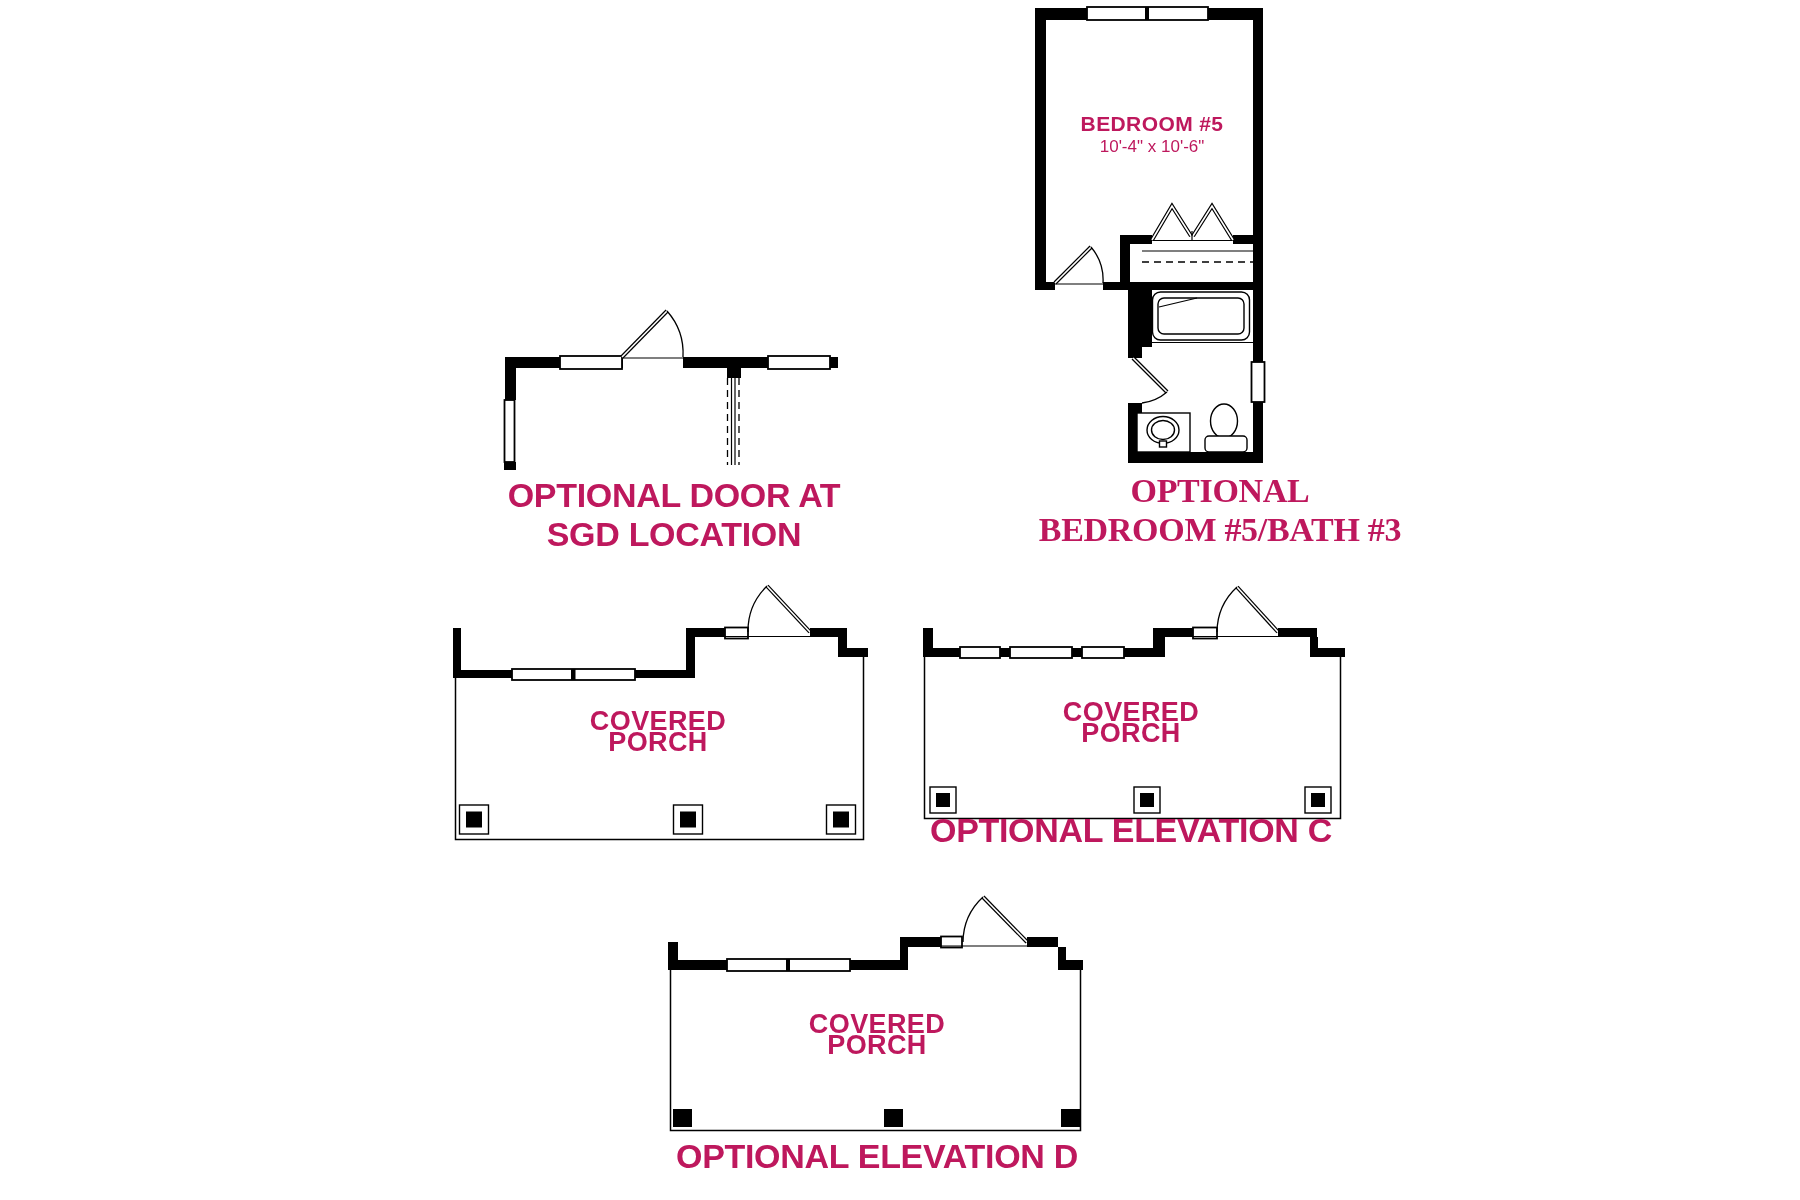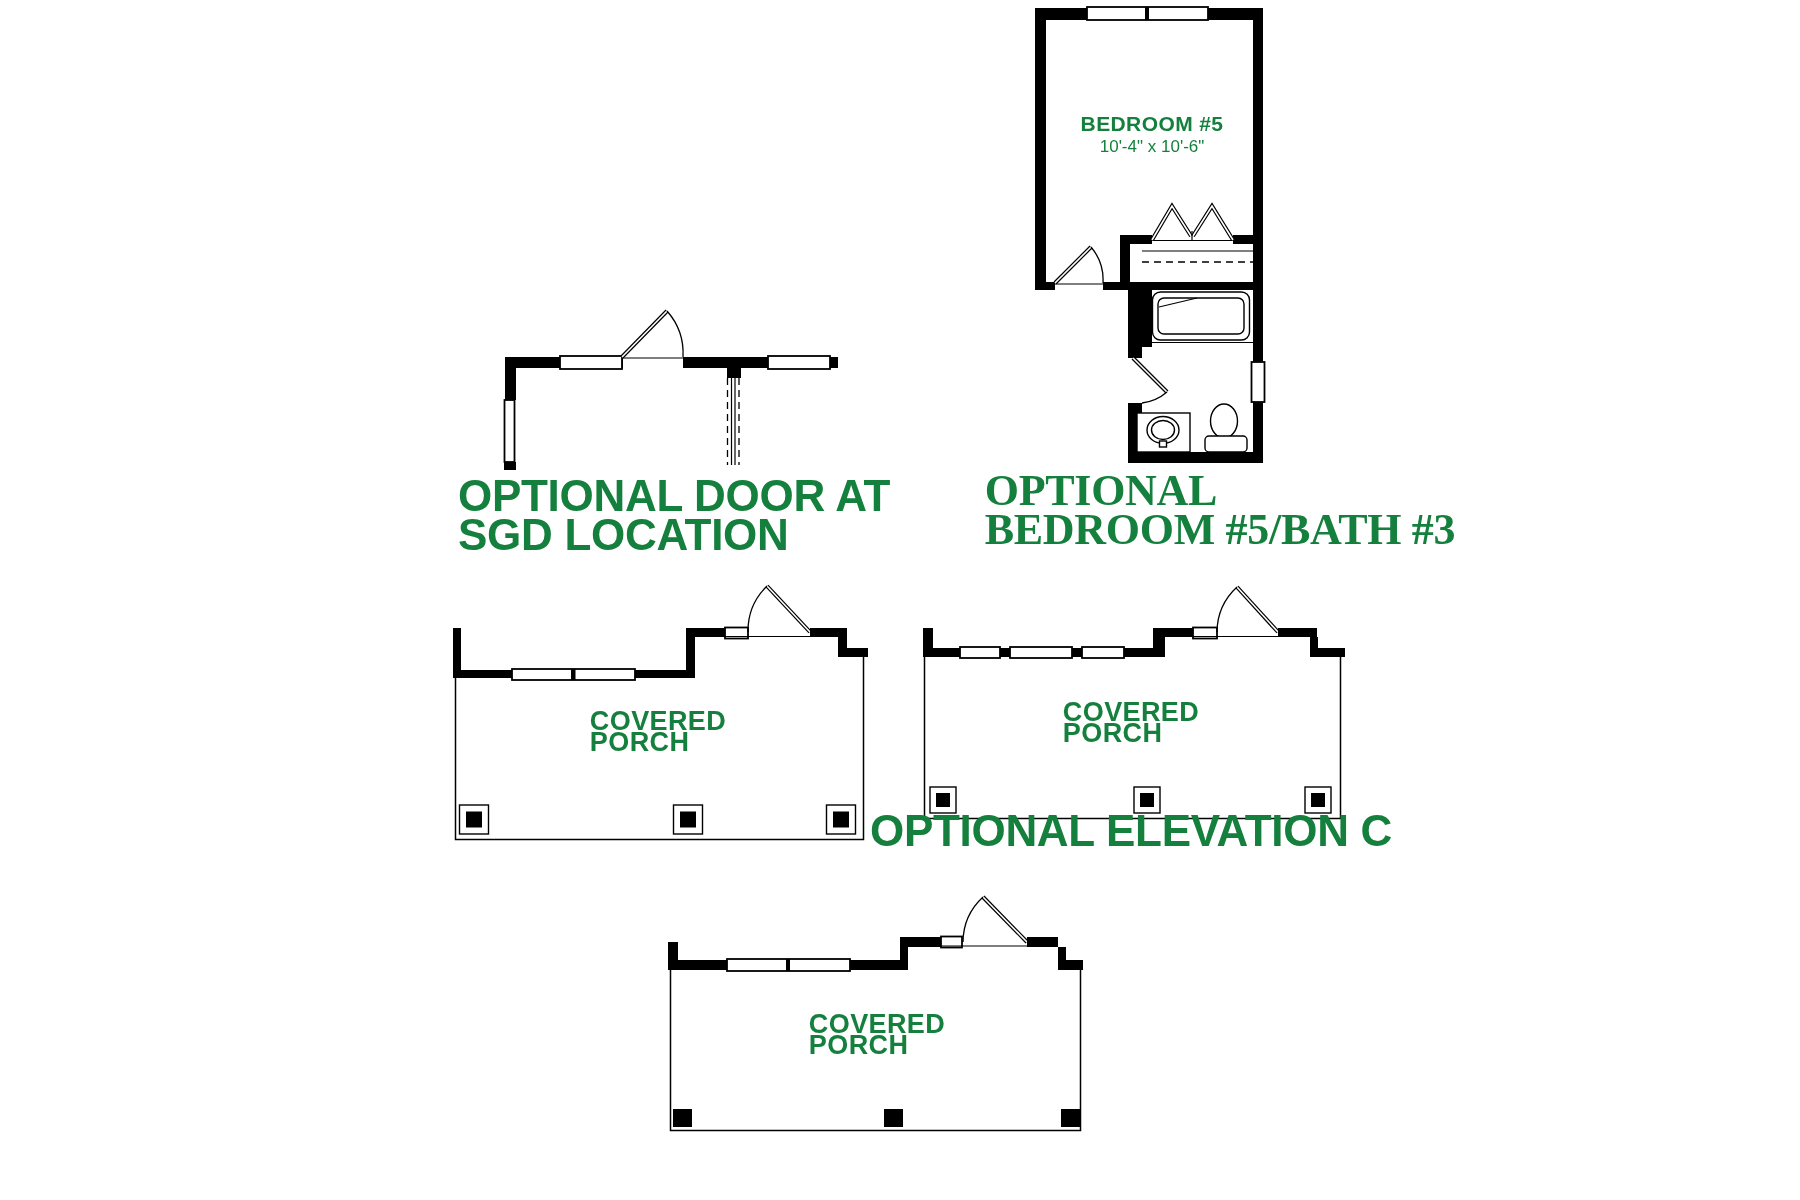--- a/index.html
+++ b/index.html
@@ -1,21 +1,21 @@
 <!DOCTYPE html>
 <html><head>
 <meta charset="utf-8">
 <style>
   html,body{margin:0;padding:0;background:#ffffff;}
   .canvas{position:relative;width:1800px;height:1200px;background:#ffffff;
           font-family:"Liberation Sans",sans-serif;color:#000;overflow:hidden;}
   .canvas > svg{position:absolute;left:0;top:0;}
-  .label{position:absolute;transform:translateX(-50%);text-align:left;
-         white-space:nowrap;font-weight:700;color:#15803d;}
-  .caption{font-size:44px;line-height:39px;letter-spacing:-0.3px;}
+  .label{position:absolute;transform:translateX(-50%);text-align:center;
+         white-space:nowrap;font-weight:700;color:#be185d;}
+  .caption{font-size:34px;line-height:39px;letter-spacing:-0.3px;}
   .porch-label{font-size:27px;line-height:21px;letter-spacing:0.4px;}
   .room-name{font-size:21px;line-height:24px;letter-spacing:0.4px;}
   .room-dims{font-size:17px;line-height:20px;font-weight:400;}
   .wall{fill:#000;stroke:none;}
   .win{fill:#fff;stroke:#000;stroke-width:1.8;}
   .thin{fill:none;stroke:#000;stroke-width:1.5;}
   .hair{fill:none;stroke:#000;stroke-width:1.2;}
   .leaf-o{fill:none;stroke:#000;stroke-width:4;}
   .leaf-i{fill:none;stroke:#fff;stroke-width:1.6;}
   .arc{fill:none;stroke:#000;stroke-width:1.3;}
@@ -231,14 +231,17 @@
     <div>PORCH</div>
   </div>
   <div class="label caption" style="left:1131px;top:811px;">
     <div>OPTIONAL ELEVATION C</div>
   </div>
 
   <div class="label porch-label" style="left:877px;top:1014px;">
     <div>COVERED</div>
     <div>PORCH</div>
   </div>
+  <div class="label caption" style="left:877px;top:1137px;">
+    <div>OPTIONAL ELEVATION D</div>
+  </div>
 
 </div>
 
 </body></html>

